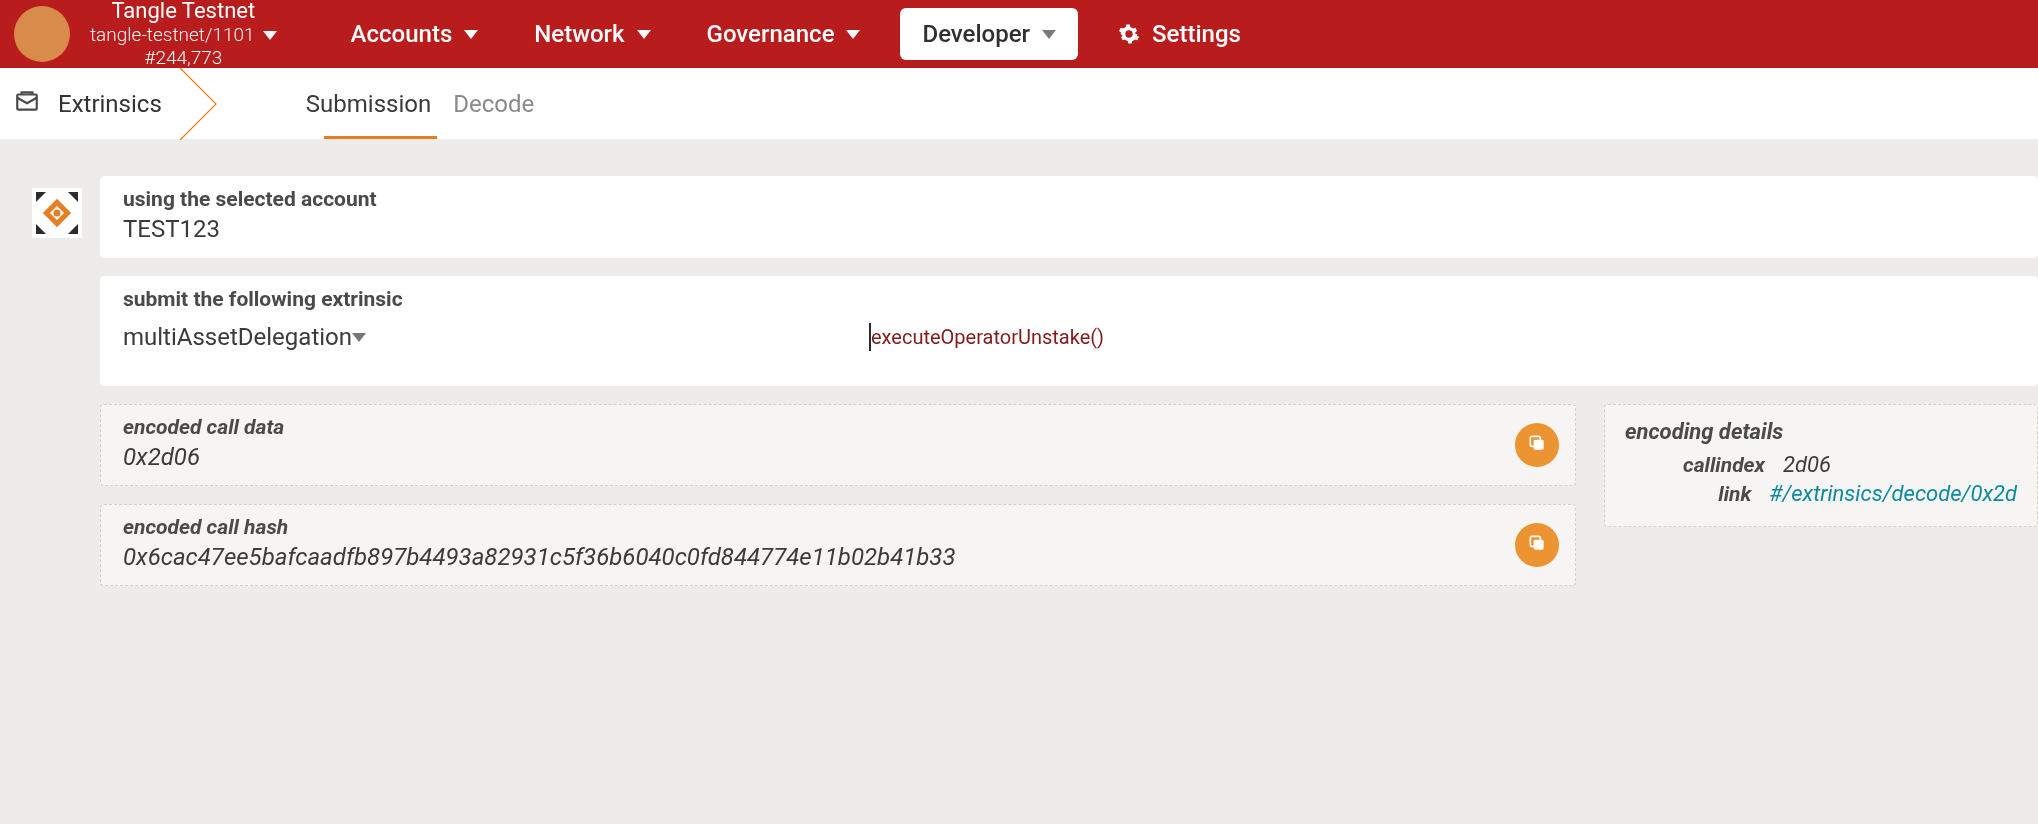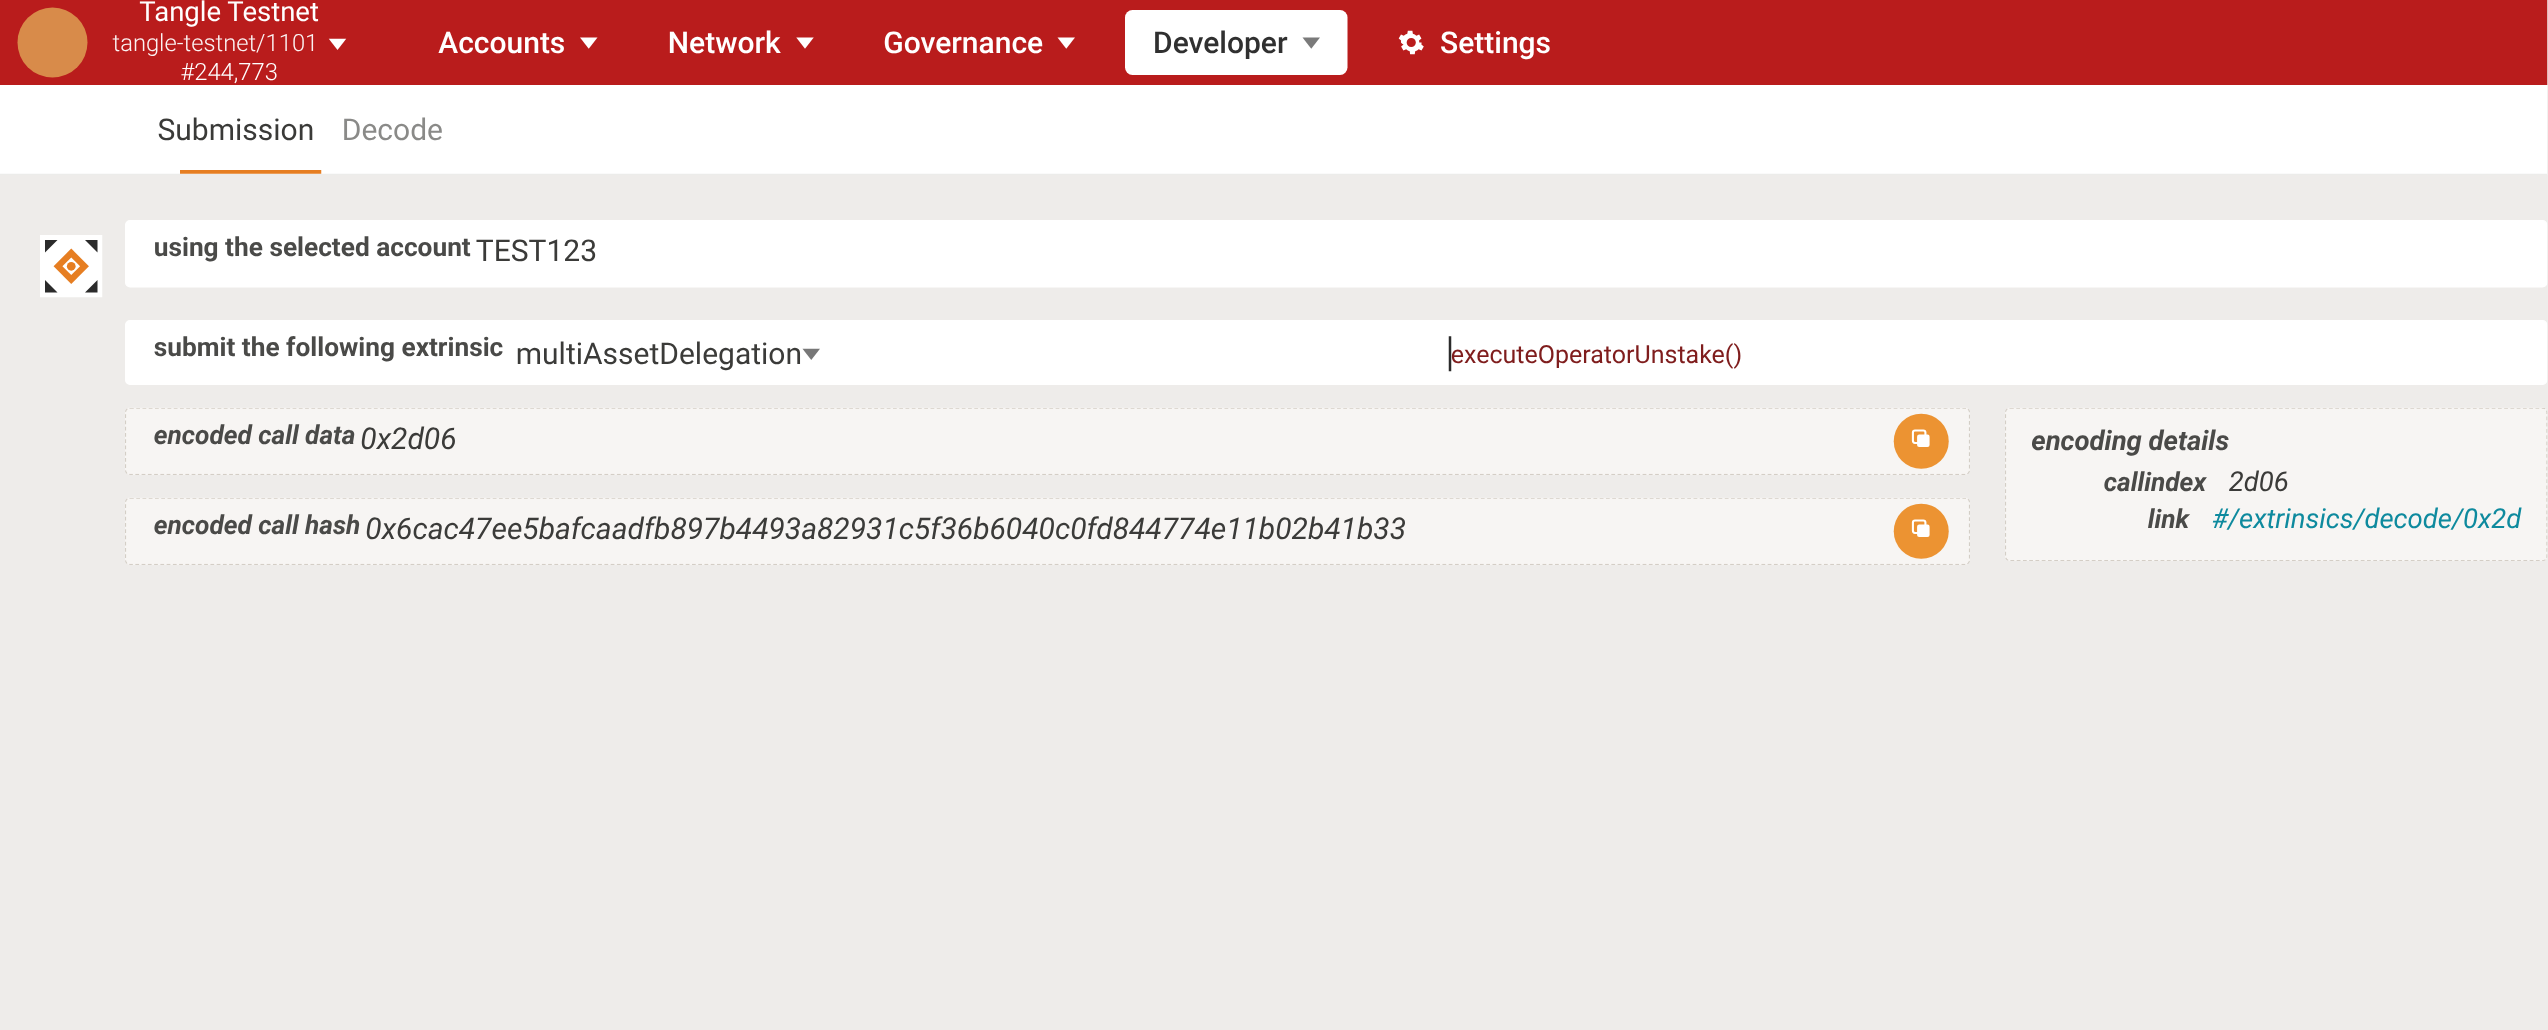--- a/index.html
+++ b/index.html
@@ -132,21 +132,21 @@
   width: 68px;
   flex-shrink: 0;
 }
 .card {
   background: #fff;
   border: 1px solid #fff;
   border-radius: 4px;
   flex: 1;
   padding: 10px 22px 14px 22px;
   display: flex;
-  flex-direction: row;
+  flex-direction: column;
   gap: 4px;
   margin-right: 0;
 }
 .card.dashed {
   background: #f7f5f3;
   border: 1px dashed #d4cec6;
 }
 .card-label {
   font-size: 21px;
   color: #4a4a48;
@@ -165,21 +165,21 @@
   right: 16px;
   top: 50%;
   transform: translateY(-50%);
   width: 44px; height: 44px;
   border-radius: 50%;
   background: #ec9332;
   display:flex; align-items:center; justify-content:center;
   cursor:pointer;
 }
 .submit-row .card {
-  padding-bottom: 10px;
+  padding-bottom: 34px;
   gap: 10px;
 }
 .submit-fields {
   display: flex;
   gap: 0;
   align-items: center;
   margin-top: 2px;
 }
 .pallet-select {
   display:flex; align-items:center; justify-content:flex-start;
@@ -279,20 +279,33 @@
     <span class="gear-icon">
       <svg width="22" height="22" viewBox="0 0 24 24" fill="currentColor">
           <path d="M12 8a4 4 0 100 8 4 4 0 000-8zm9 4c0 .6-.05 1.2-.15 1.8l2.1 1.6-2 3.5-2.4-1a8 8 0 01-3.1 1.8l-.4 2.6h-4l-.4-2.6a8 8 0 01-3.1-1.8l-2.4 1-2-3.5 2.1-1.6A9 9 0 013 12c0-.6.05-1.2.15-1.8L1.05 8.6l2-3.5 2.4 1a8 8 0 013.1-1.8L9 1.7h4l.4 2.6a8 8 0 013.1 1.8l2.4-1 2 3.5-2.1 1.6c.1.6.2 1.2.2 1.8z"></path>
         </svg>
     </span>
     <span>Settings</span>
   </div>
 </div>
 
 <div class="subnav">
+  <div class="subnav-left">
+    <span class="envelope-icon">
+      <svg width="26" height="26" viewBox="0 0 24 24" fill="none" stroke="currentColor" stroke-width="2">
+          <rect x="3" y="6" width="18" height="14" rx="1"></rect>
+          <path d="M3 9l9 5 9-5"></path>
+          <path d="M7 6V4h10v2"></path>
+        </svg>
+    </span>
+    <span>Extrinsics</span>
+    <svg class="subnav-chevron" viewBox="0 0 48 72" preserveAspectRatio="none">
+      <path d="M0 0 L36 36 L0 72" fill="none" stroke="#e67e22" stroke-width="1.2"></path>
+    </svg>
+  </div>
   <div class="subnav-tabs">
     <div class="subnav-tab active">
       <span>Submission</span>
     </div>
     <div class="subnav-tab">
       <span>Decode</span>
     </div>
   </div>
 </div>
 

